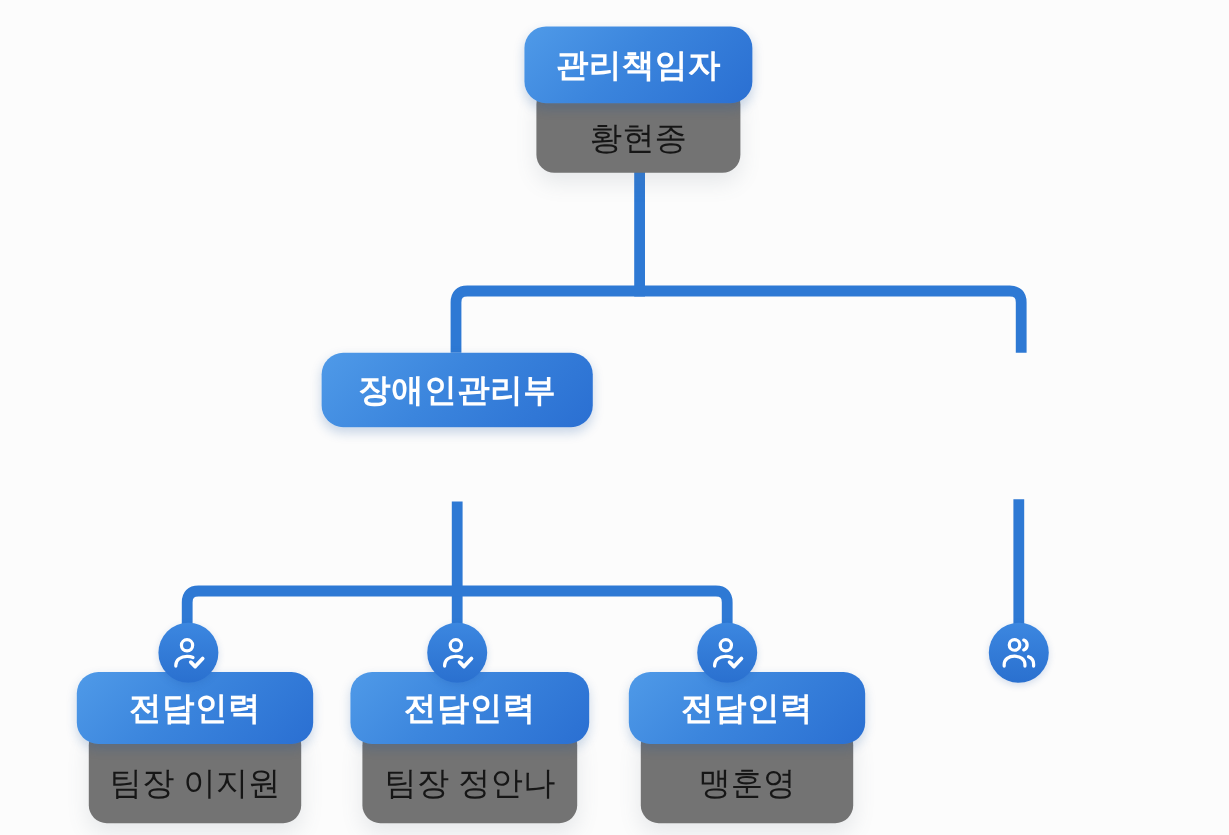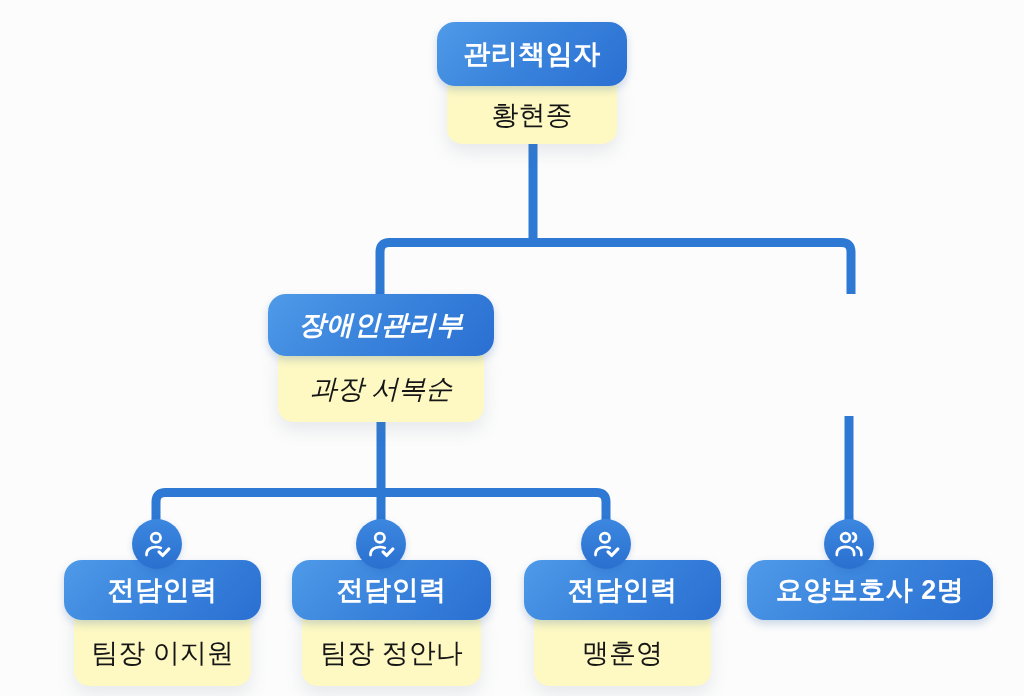--- a/index.html
+++ b/index.html
@@ -17,21 +17,21 @@
     position:absolute;top:0;left:0;right:0;height:var(--hh);
     background:linear-gradient(135deg,#4f9ae8 0%,#3b85dd 45%,#2a6fd2 100%);
     border-radius:18px;
     display:flex;align-items:center;justify-content:center;
     color:#ffffff;font-weight:700;font-size:27px;letter-spacing:0.5px;
     box-shadow:0 4px 9px rgba(25,80,160,0.22);
     z-index:2;white-space:nowrap;
   }
   .node-body{
     position:absolute;top:calc(var(--hh) - 14px);left:10px;right:10px;bottom:0;
-    background:#fef9c3;border-radius:15px;
+    background:#737373;border-radius:15px;
     box-shadow:0 8px 18px rgba(100,110,130,0.14);
     display:flex;align-items:center;justify-content:center;
     padding-top:14px;box-sizing:border-box;
     color:#161616;font-weight:500;font-size:27px;
     z-index:1;white-space:nowrap;
   }
   .badge{
     position:absolute;width:50px;height:50px;border-radius:50%;
     background:linear-gradient(180deg,#3c87e0 0%,#2a70cf 100%);
     display:flex;align-items:center;justify-content:center;
@@ -52,23 +52,22 @@
       <path d="M156 534 V502 Q156 492.5 165.5 492.5 H596.5 Q606 492.5 606 502 V534"></path>
       <path d="M849 416 V534"></path>
     </g>
   </svg>
 
   <div class="node" style="left:437px;top:22px;width:190px;height:122px;--hh:64px;">
     <div class="node-header">관리책임자</div>
     <div class="node-body">황현종</div>
   </div>
 
-  <div class="node" style="left:268px;top:294px;width:226px;height:128px;font-style:italic;--hh:62px;">
+  <div class="node" style="left:268px;top:294px;width:226px;height:128px;--hh:62px;">
     <div class="node-header">장애인관리부</div>
-    <div class="node-body">과장 서복순</div>
   </div>
 
   <div class="node" style="left:725px;top:294px;width:250px;height:126px;--hh:62px;">
   </div>
 
   <div class="badge" style="left:132px;top:519px;">
     <span>
       <svg width="34" height="34" viewBox="0 0 24 24" stroke="#ffffff" fill="none" stroke-linecap="round" stroke-linejoin="round">
         <circle cx="11.2" cy="7.6" r="3.3" stroke-width="1.9"></circle>
         <path d="M4.6 19.8 v-.5 c0-3.3 2.9-5.2 6.6-5.2 1.3 0 2.5.2 3.5.7" stroke-width="1.9"></path>
@@ -114,16 +113,15 @@
     <div class="node-header">전담인력</div>
     <div class="node-body">팀장 정안나</div>
   </div>
 
   <div class="node" style="left:524px;top:560px;width:197px;height:126px;--hh:60px;">
     <div class="node-header">전담인력</div>
     <div class="node-body">맹훈영</div>
   </div>
 
   <div class="node" style="left:747px;top:560px;width:246px;height:126px;--hh:60px;">
-    <div class="node-header">요양보호사 2명</div>
   </div>
 
 </div>
 
 </body></html>

